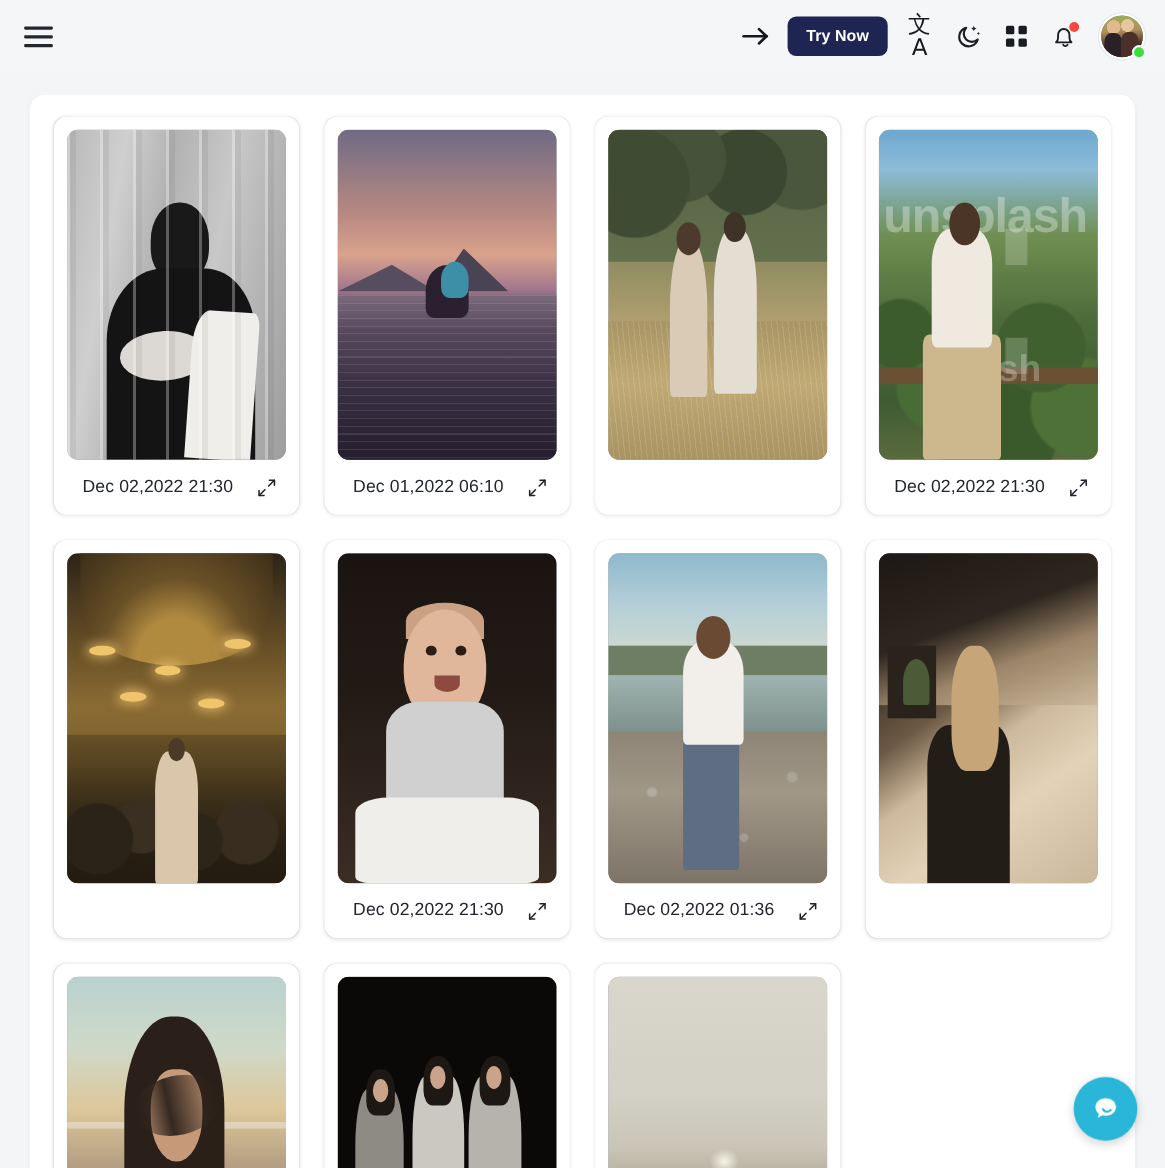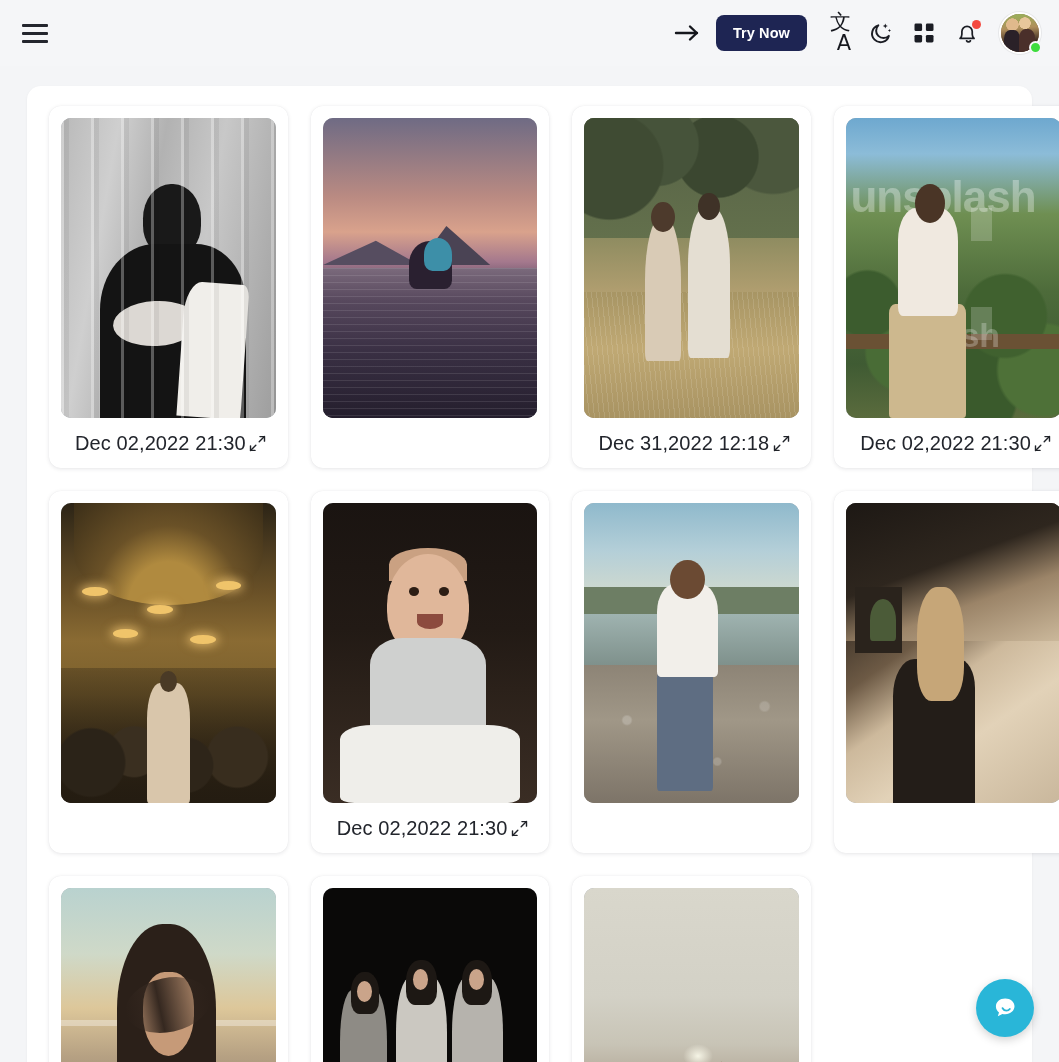--- a/index.html
+++ b/index.html
@@ -82,21 +82,20 @@
     letter-spacing: .1px;
     line-height: 1;
   }
 
   .translate-icon-text {
     font-size: 21px;
     line-height: 1;
     font-weight: 500;
     color: #16181f;
     font-family: "DejaVu Sans", sans-serif;
-    text-align: right;
   }
 
   .notif-dot {
     position: absolute;
     top: 2px;
     right: 2px;
     width: 9px;
     height: 9px;
     border-radius: 50%;
     background: #f4493f;
@@ -188,21 +187,21 @@
 
   .card-footer {
     height: 50px;
     display: flex;
     align-items: center;
     justify-content: space-between;
     padding: 0 6px 0 14px;
   }
 
   .card-date {
-    font-size: 20px;
+    font-size: 16px;
     color: #22252c;
     letter-spacing: .1px;
     white-space: nowrap;
   }
 
   .expand-icon {
     width: 24px;
     height: 24px;
     display: flex;
     align-items: center;
@@ -464,43 +463,43 @@
     <div class="card">
       <div class="thumb">
         <div class="ph p2">
           <div class="mtn2"></div>
             <div class="mtn"></div>
             <div class="water"></div>
             <div class="fig"></div>
             <div class="fig2"></div>
         </div>
       </div>
-    </div>
-
-    <div class="card">
-      <div class="thumb">
-        <div class="ph p3">
-          <div class="trees"></div>
-            <div class="grass"></div>
-            <div class="w"></div>
-            <div class="wh"></div>
-            <div class="m"></div>
-            <div class="mh"></div>
-        </div>
-      </div>
       <div class="card-footer">
-        <span class="card-date">Dec 31,2022 12:18</span>
+        <span class="card-date">Dec 01,2022 06:10</span>
         <span class="expand-icon">
           <svg width="17" height="17" viewBox="0 0 18 18" fill="none" aria-hidden="true">
             <path d="M10.8 7.2L16.3 1.7" stroke="currentColor" stroke-width="1.5" stroke-linecap="round"></path>
             <path d="M11.6 1.7h4.8v4.8" stroke="currentColor" stroke-width="1.5" stroke-linecap="round" stroke-linejoin="round"></path>
             <path d="M7.2 10.8L1.7 16.3" stroke="currentColor" stroke-width="1.5" stroke-linecap="round"></path>
             <path d="M6.4 16.3H1.6v-4.8" stroke="currentColor" stroke-width="1.5" stroke-linecap="round" stroke-linejoin="round"></path>
           </svg>
         </span>
+      </div>
+    </div>
+
+    <div class="card">
+      <div class="thumb">
+        <div class="ph p3">
+          <div class="trees"></div>
+            <div class="grass"></div>
+            <div class="w"></div>
+            <div class="wh"></div>
+            <div class="m"></div>
+            <div class="mh"></div>
+        </div>
       </div>
     </div>
 
     <div class="card">
       <div class="thumb">
         <div class="ph p4">
           <div class="leaf"></div>
             <div class="rail"></div>
           <div class="wm">unsplash</div>
             <div class="wm2">lash</div>
@@ -570,20 +569,31 @@
       <div class="thumb">
         <div class="ph p8">
           <div class="hills"></div>
             <div class="lake"></div>
             <div class="shore"></div>
           <div class="jeans"></div>
             <div class="top"></div>
             <div class="head"></div>
         </div>
       </div>
+      <div class="card-footer">
+        <span class="card-date">Dec 02,2022 01:36</span>
+        <span class="expand-icon">
+          <svg width="17" height="17" viewBox="0 0 18 18" fill="none" aria-hidden="true">
+            <path d="M10.8 7.2L16.3 1.7" stroke="currentColor" stroke-width="1.5" stroke-linecap="round"></path>
+            <path d="M11.6 1.7h4.8v4.8" stroke="currentColor" stroke-width="1.5" stroke-linecap="round" stroke-linejoin="round"></path>
+            <path d="M7.2 10.8L1.7 16.3" stroke="currentColor" stroke-width="1.5" stroke-linecap="round"></path>
+            <path d="M6.4 16.3H1.6v-4.8" stroke="currentColor" stroke-width="1.5" stroke-linecap="round" stroke-linejoin="round"></path>
+          </svg>
+        </span>
+      </div>
     </div>
 
     <div class="card">
       <div class="thumb">
         <div class="ph p9">
           <div class="wall"></div>
             <div class="shelf"></div>
             <div class="plant"></div>
           <div class="body"></div>
             <div class="hair"></div>

